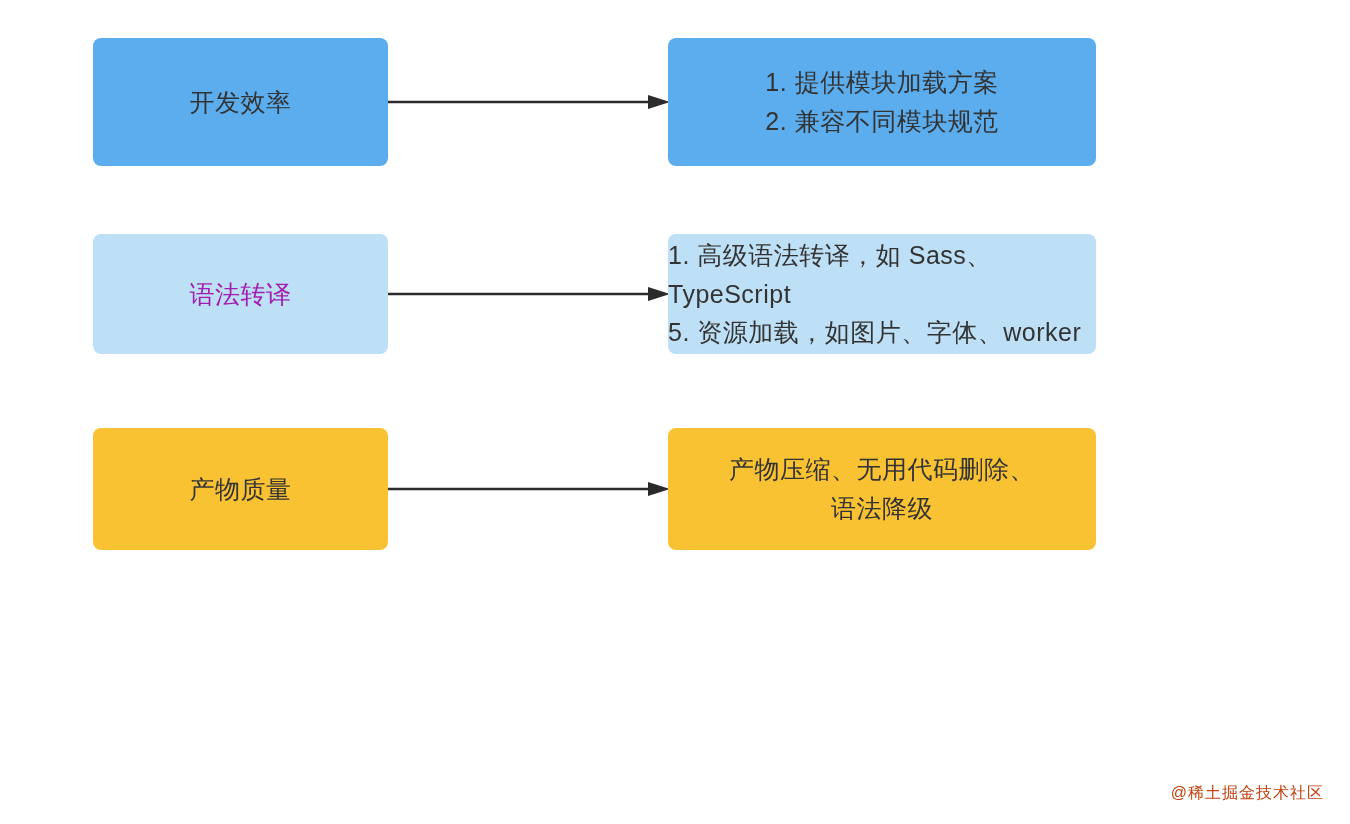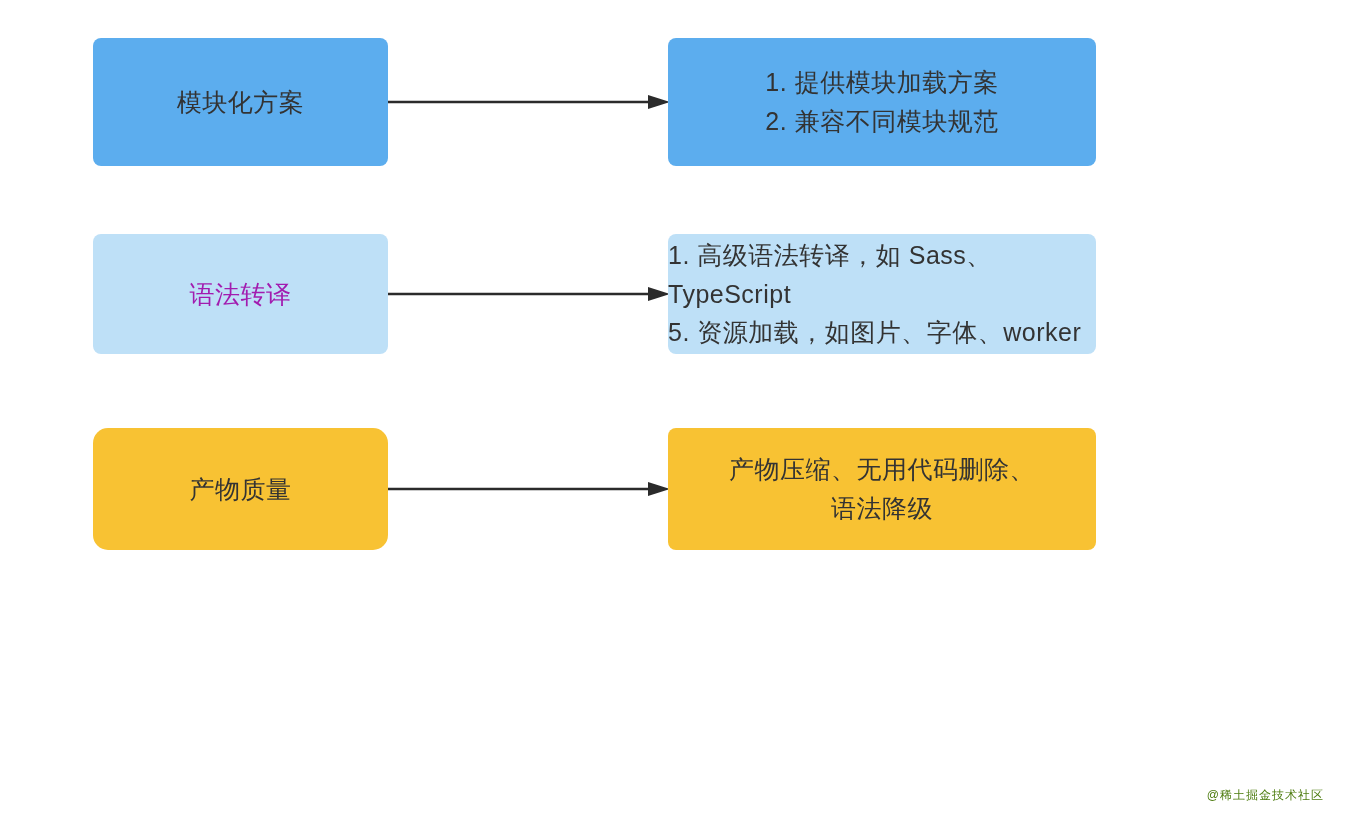--- a/index.html
+++ b/index.html
@@ -86,34 +86,34 @@
     display: block;
     width: 100%;
     height: 100%;
     overflow: visible;
   }
 
   .watermark {
     position: absolute;
     right: 26px;
     bottom: 20px;
-    font-size: 12px;
-    color: #4d7c0f;
+    font-size: 16px;
+    color: #c2410c;
     letter-spacing: 1px;
     user-select: none;
   }
 </style>
 </head>
 <body style="background: rgb(255, 255, 255);">
 
 <div id="diagram">
 
   <div class="row row-1">
     <div class="box box-left" style="background: rgb(92, 173, 238);">
-      <span class="box-text" style="color: rgb(51, 51, 51);">模块化方案</span>
+      <span class="box-text" style="color: rgb(51, 51, 51);">开发效率</span>
     </div>
     <div class="connector">
       <svg viewBox="0 0 282 14" preserveAspectRatio="none">
         <line x1="0" y1="7" x2="264" y2="7" stroke="#2b2b2b" stroke-width="2.4"></line>
         <polygon points="260,0 282,7 260,14" fill="#2b2b2b"></polygon>
       </svg>
     </div>
     <div class="box box-right multiline" style="background: rgb(92, 173, 238);">
       <span class="box-text" style="color: rgb(51, 51, 51);">1. 提供模块加载方案
 2. 兼容不同模块规范</span>
@@ -130,21 +130,21 @@
         <polygon points="260,0 282,7 260,14" fill="#2b2b2b"></polygon>
       </svg>
     </div>
     <div class="box box-right multiline" style="background: rgb(190, 224, 247);">
       <span class="box-text" style="color: rgb(51, 51, 51);">1. 高级语法转译，如 Sass、TypeScript
 5. 资源加载，如图片、字体、worker</span>
     </div>
   </div>
 
   <div class="row row-3">
-    <div class="box box-left" style="background: rgb(248, 194, 51); border-radius: 15px;">
+    <div class="box box-left" style="background: rgb(248, 194, 51);">
       <span class="box-text" style="color: rgb(51, 51, 51);">产物质量</span>
     </div>
     <div class="connector">
       <svg viewBox="0 0 282 14" preserveAspectRatio="none">
         <line x1="0" y1="7" x2="264" y2="7" stroke="#2b2b2b" stroke-width="2.4"></line>
         <polygon points="260,0 282,7 260,14" fill="#2b2b2b"></polygon>
       </svg>
     </div>
     <div class="box box-right" style="background: rgb(248, 194, 51);">
       <span class="box-text" style="color: rgb(51, 51, 51);">产物压缩、无用代码删除、

